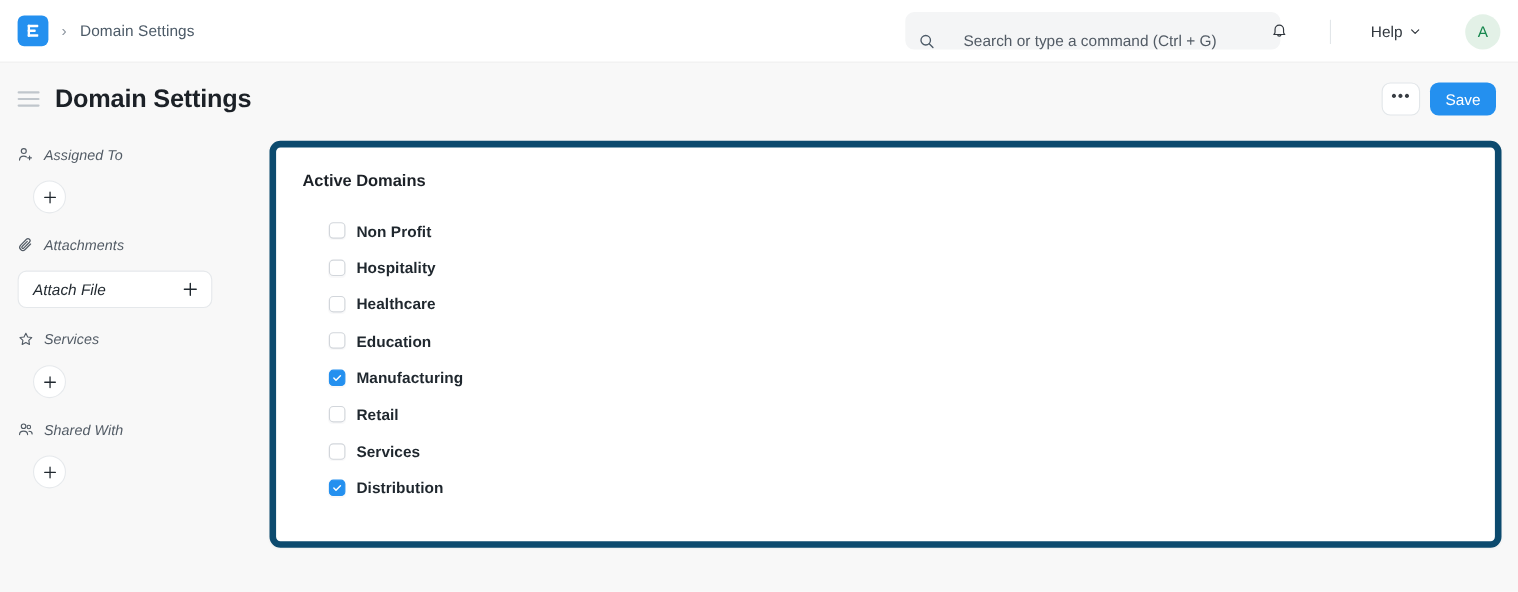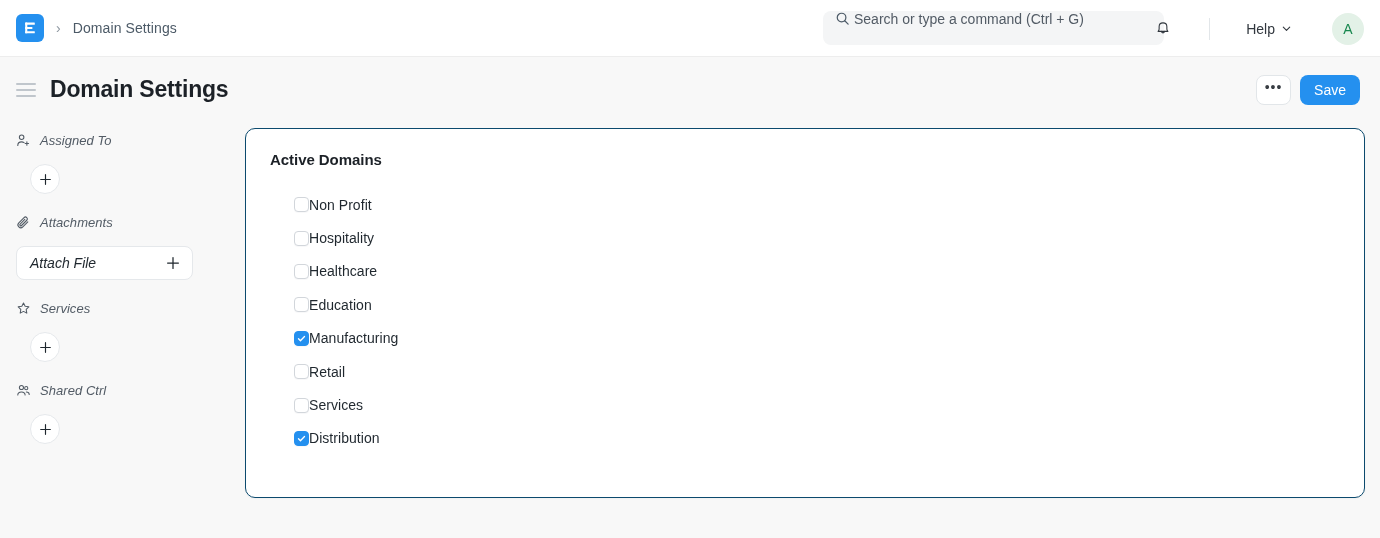--- a/index.html
+++ b/index.html
@@ -60,22 +60,22 @@
 
   .nav-search {
     position: absolute;
     left: 823px;
     top: 11px;
     width: 341px;
     height: 34px;
     background: #F4F5F6;
     border-radius: 8px;
     display: flex;
-    align-items: flex-start;
-    gap: 4px;
+    align-items: flex-end;
+    gap: 26px;
     padding: 0 12px;
     cursor: text;
   }
 
   .nav-search .ph {
     font-size: 14px;
     color: #525B65;
   }
 
   .nav-right {
@@ -272,42 +272,44 @@
   }
 
   
   .main-col {
     flex: 1;
     padding-top: 6px;
   }
 
   .card {
     background: #FFFFFF;
-    border: 1px solid #0c4a6e;
+    border: 6px solid #0c4a6e;
     border-radius: 10px;
     padding: 22px 24px 26px 24px;
     box-shadow: 0 1px 2px rgba(25,39,52,0.04);
     min-height: 370px;
   }
 
   .card-title {
     font-size: 15px;
     font-weight: bold;
     color: #1C2127;
     margin-bottom: 20px;
     letter-spacing: -0.05px;
   }
 
   .checkbox-list { padding-left: 24px; }
 
   .cb-row {
     display: flex;
     align-items: center;
+    gap: 10px;
     height: 33.4px;
     cursor: pointer;
+    font-weight: bold;
   }
 
   .cb-box {
     width: 15px;
     height: 15px;
     border-radius: 4px;
     border: 1px solid #D2D6DB;
     background: #FFFFFF;
     flex: none;
     display: flex;
@@ -454,21 +456,21 @@
     </div>
 
     <div class="sb-section">
       <div class="sb-head">
         <svg class="icon" width="15" height="15" viewBox="0 0 16 16" fill="none" aria-hidden="true">
           <circle cx="5.8" cy="4.8" r="2.2" stroke="#525B65" stroke-width="1.1"></circle>
           <circle cx="10.9" cy="5.5" r="1.7" stroke="#525B65" stroke-width="1.1"></circle>
           <path d="M1.9 12.9c0-2.1 1.7-3.4 3.9-3.4s3.9 1.3 3.9 3.4" stroke="#525B65" stroke-width="1.1" stroke-linecap="round"></path>
           <path d="M11 9.7c1.8 0 3.1 1 3.1 2.6" stroke="#525B65" stroke-width="1.1" stroke-linecap="round"></path>
         </svg>
-        <span class="lbl">Shared Ctrl</span>
+        <span class="lbl">Shared With</span>
       </div>
       <div class="sb-body">
         <div class="plus-circle">
           <svg class="icon" width="13" height="13" viewBox="0 0 14 14" fill="none" aria-hidden="true">
             <path d="M7 1.8v10.4M1.8 7h10.4" stroke="#1F272E" stroke-width="1.25" stroke-linecap="round"></path>
           </svg>
         </div>
       </div>
     </div>
 

